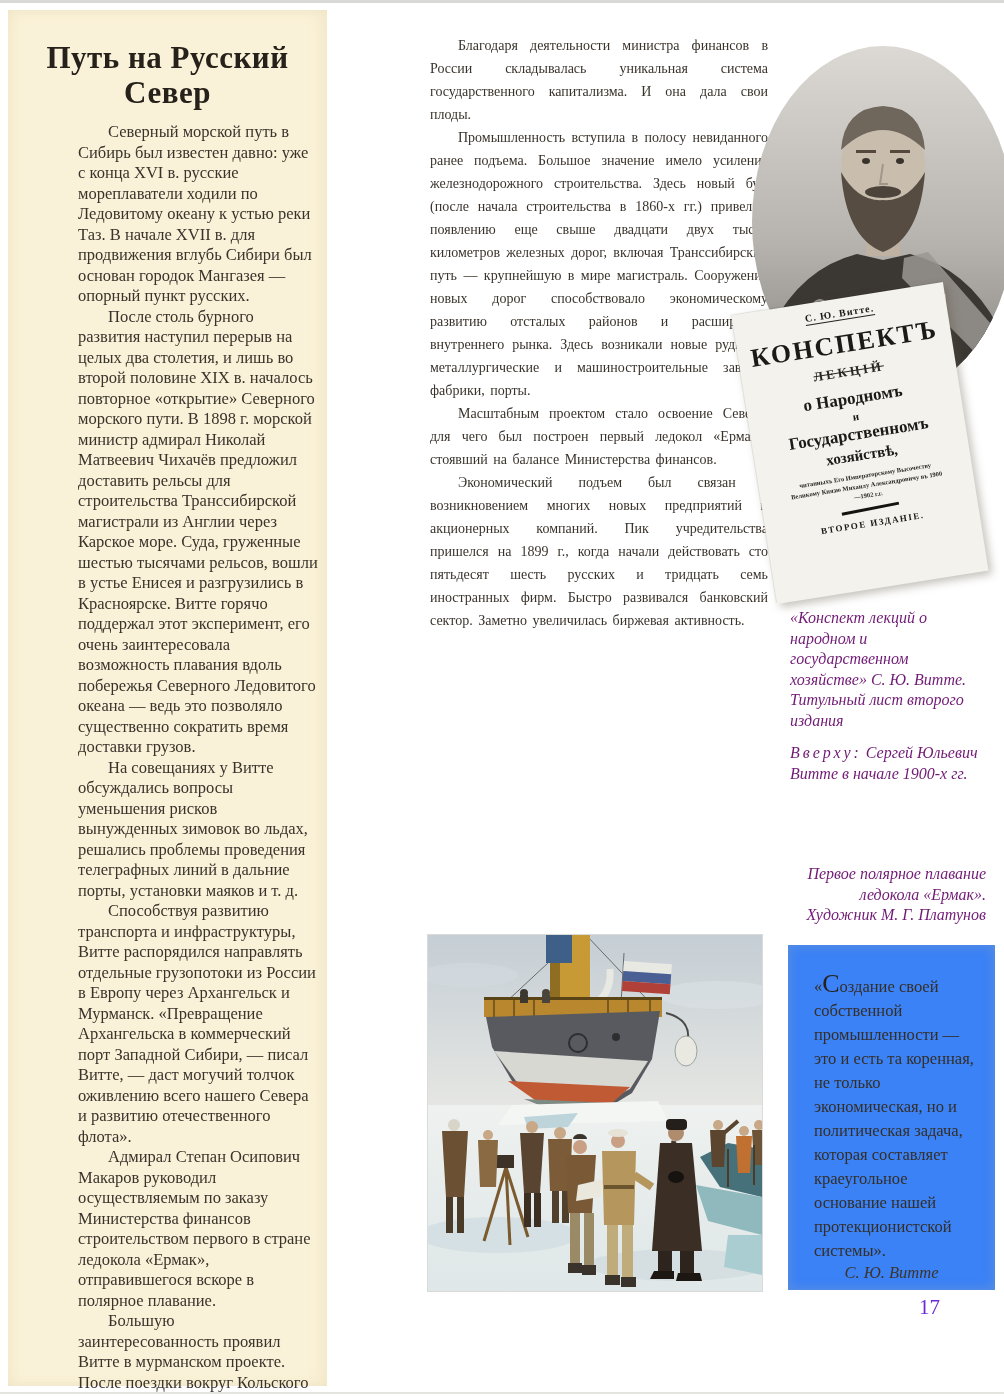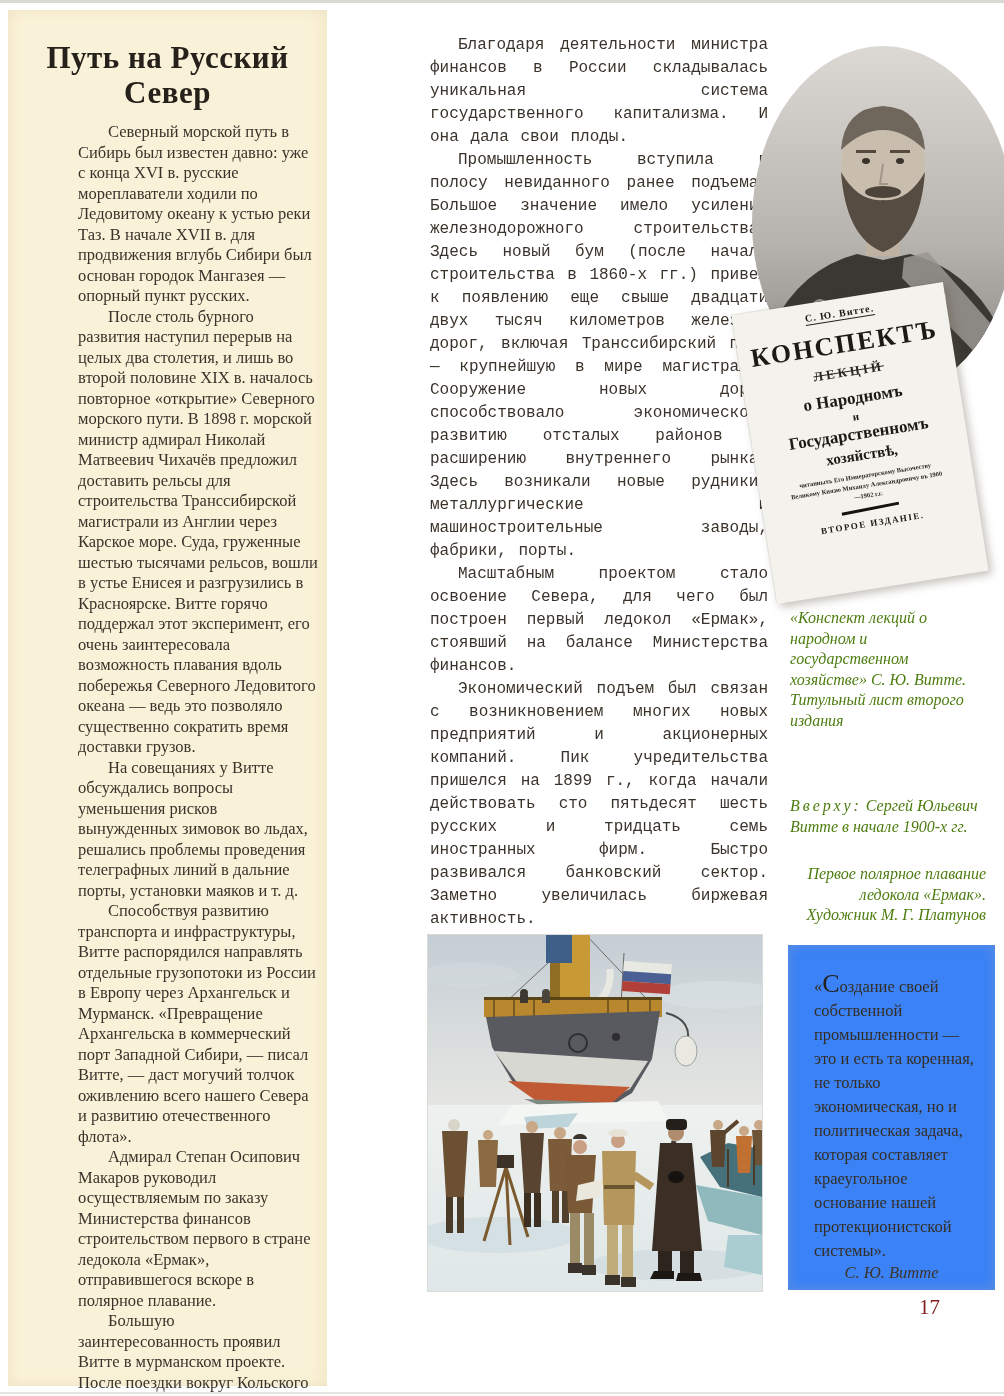--- a/index.html
+++ b/index.html
@@ -23,21 +23,21 @@
     font-size:31px;line-height:35px;font-weight:bold;color:#27211b;letter-spacing:.5px;
   }
   .left-body{padding:0 8px 0 70px;font-size:16.5px;line-height:20.5px;text-align:left;}
   .left-body p{margin:0;}
   .left-body p.indent{text-indent:30px;}
   .dropcap{font-size:26px;line-height:1;font-weight:500;color:#27211b;}
 
   
   .mid-col{
     position:absolute;left:430px;top:34px;width:338px;
-    font-size:16px;line-height:23px;text-align:justify;word-spacing:2px;font-family:Liberation Mono, monospace;
+    font-size:14px;line-height:23px;text-align:justify;word-spacing:2px;
   }
   .mid-col p{margin:0;text-indent:28px;}
   .mid-col p:first-child{}
 
   
   .portrait{
     position:absolute;left:752px;top:46px;width:262px;height:352px;
     border-radius:50%;overflow:hidden;z-index:1;
   }
 
@@ -57,42 +57,42 @@
   .cover .t4{margin-top:2px;font-size:11px;font-weight:bold;}
   .cover .t5{margin-top:2px;font-size:17px;font-weight:bold;}
   .cover .t6{margin-top:3px;font-size:15px;font-weight:bold;}
   .cover .tiny{margin:7px auto 0;width:158px;font-size:6.5px;font-weight:bold;line-height:1.55;color:#2e2b27;}
   .cover .rule{margin:7px auto 0;width:58px;height:2.5px;background:#15130f;transform:rotate(-2deg);}
   .cover .edition{margin-top:8px;font-size:9px;font-weight:bold;letter-spacing:1.5px;}
 
   
   .caption{
     position:absolute;left:790px;width:196px;
-    font-style:italic;font-size:16px;line-height:20.5px;color:#4d7c0f;
+    font-style:italic;font-size:16px;line-height:20.5px;color:#701a75;
   }
   .cap-label{letter-spacing:3px;}
 
   
   .quote-box{
     position:absolute;left:788px;top:945px;width:207px;height:345px;
     background:#3b82f6;box-shadow:inset 0 0 12px rgba(205,185,135,.25);
   }
   .quote-box .q-text{margin:26px 14px 0 26px;font-size:16.5px;line-height:24px;color:#352e26;}
   .q-cap{font-size:26px;line-height:1;color:#27211b;}
   .q-sig{margin-top:0;text-align:center;font-style:italic;font-size:16.5px;color:#3c342b;}
 
   
   .painting{
     position:absolute;left:428px;top:935px;width:334px;height:356px;overflow:hidden;
     box-shadow:0 0 0 1px rgba(150,150,145,.35);
   }
 
   .pagenum{
     position:absolute;left:880px;top:1295px;width:60px;text-align:right;
-    font-size:21px;color:#7f1d1d;
+    font-size:21px;color:#6d28d9;
   }
 </style>
 </head>
 <body>
 
 <div class="scan-edge-top"></div>
 <div class="scan-edge-bottom"></div>
 
 <div class="cream-col">
   <div class="col-title">
@@ -168,21 +168,21 @@
   <div class="t3">о Народномъ</div>
   <div class="t4">и</div>
   <div class="t5">Государственномъ</div>
   <div class="t6">хозяйствѣ,</div>
   <div class="tiny">читанныхъ Его Императорскому Высочеству Великому Князю Михаилу Александровичу въ 1900—1902 г.г.</div>
   <div class="rule"></div>
   <div class="edition">ВТОРОЕ ИЗДАНІЕ.</div>
 </div>
 
 <div class="caption" style="top:608px;">«Конспект лекций о народном и государственном хозяйстве» С. Ю. Витте. Титульный лист второго издания</div>
-<div class="caption" style="top:796px;">
+<div class="caption" style="top:743px;">
   <span class="cap-label">Вверху:</span><span> Сергей Юльевич Витте в начале 1900-х гг.</span>
 </div>
 <div class="caption" style="top:864px;text-align:right;">Первое полярное плавание ледокола «Ермак». Художник М. Г. Платунов</div>
 
 <div class="painting">
   <svg width="334" height="356" viewBox="0 0 334 356" xmlns="http://www.w3.org/2000/svg">
     <defs>
       <linearGradient id="sky" x1="0" y1="0" x2="0" y2="1">
         <stop offset="0" stop-color="#c5ced5"></stop>
         <stop offset="1" stop-color="#e9e9e4"></stop>

